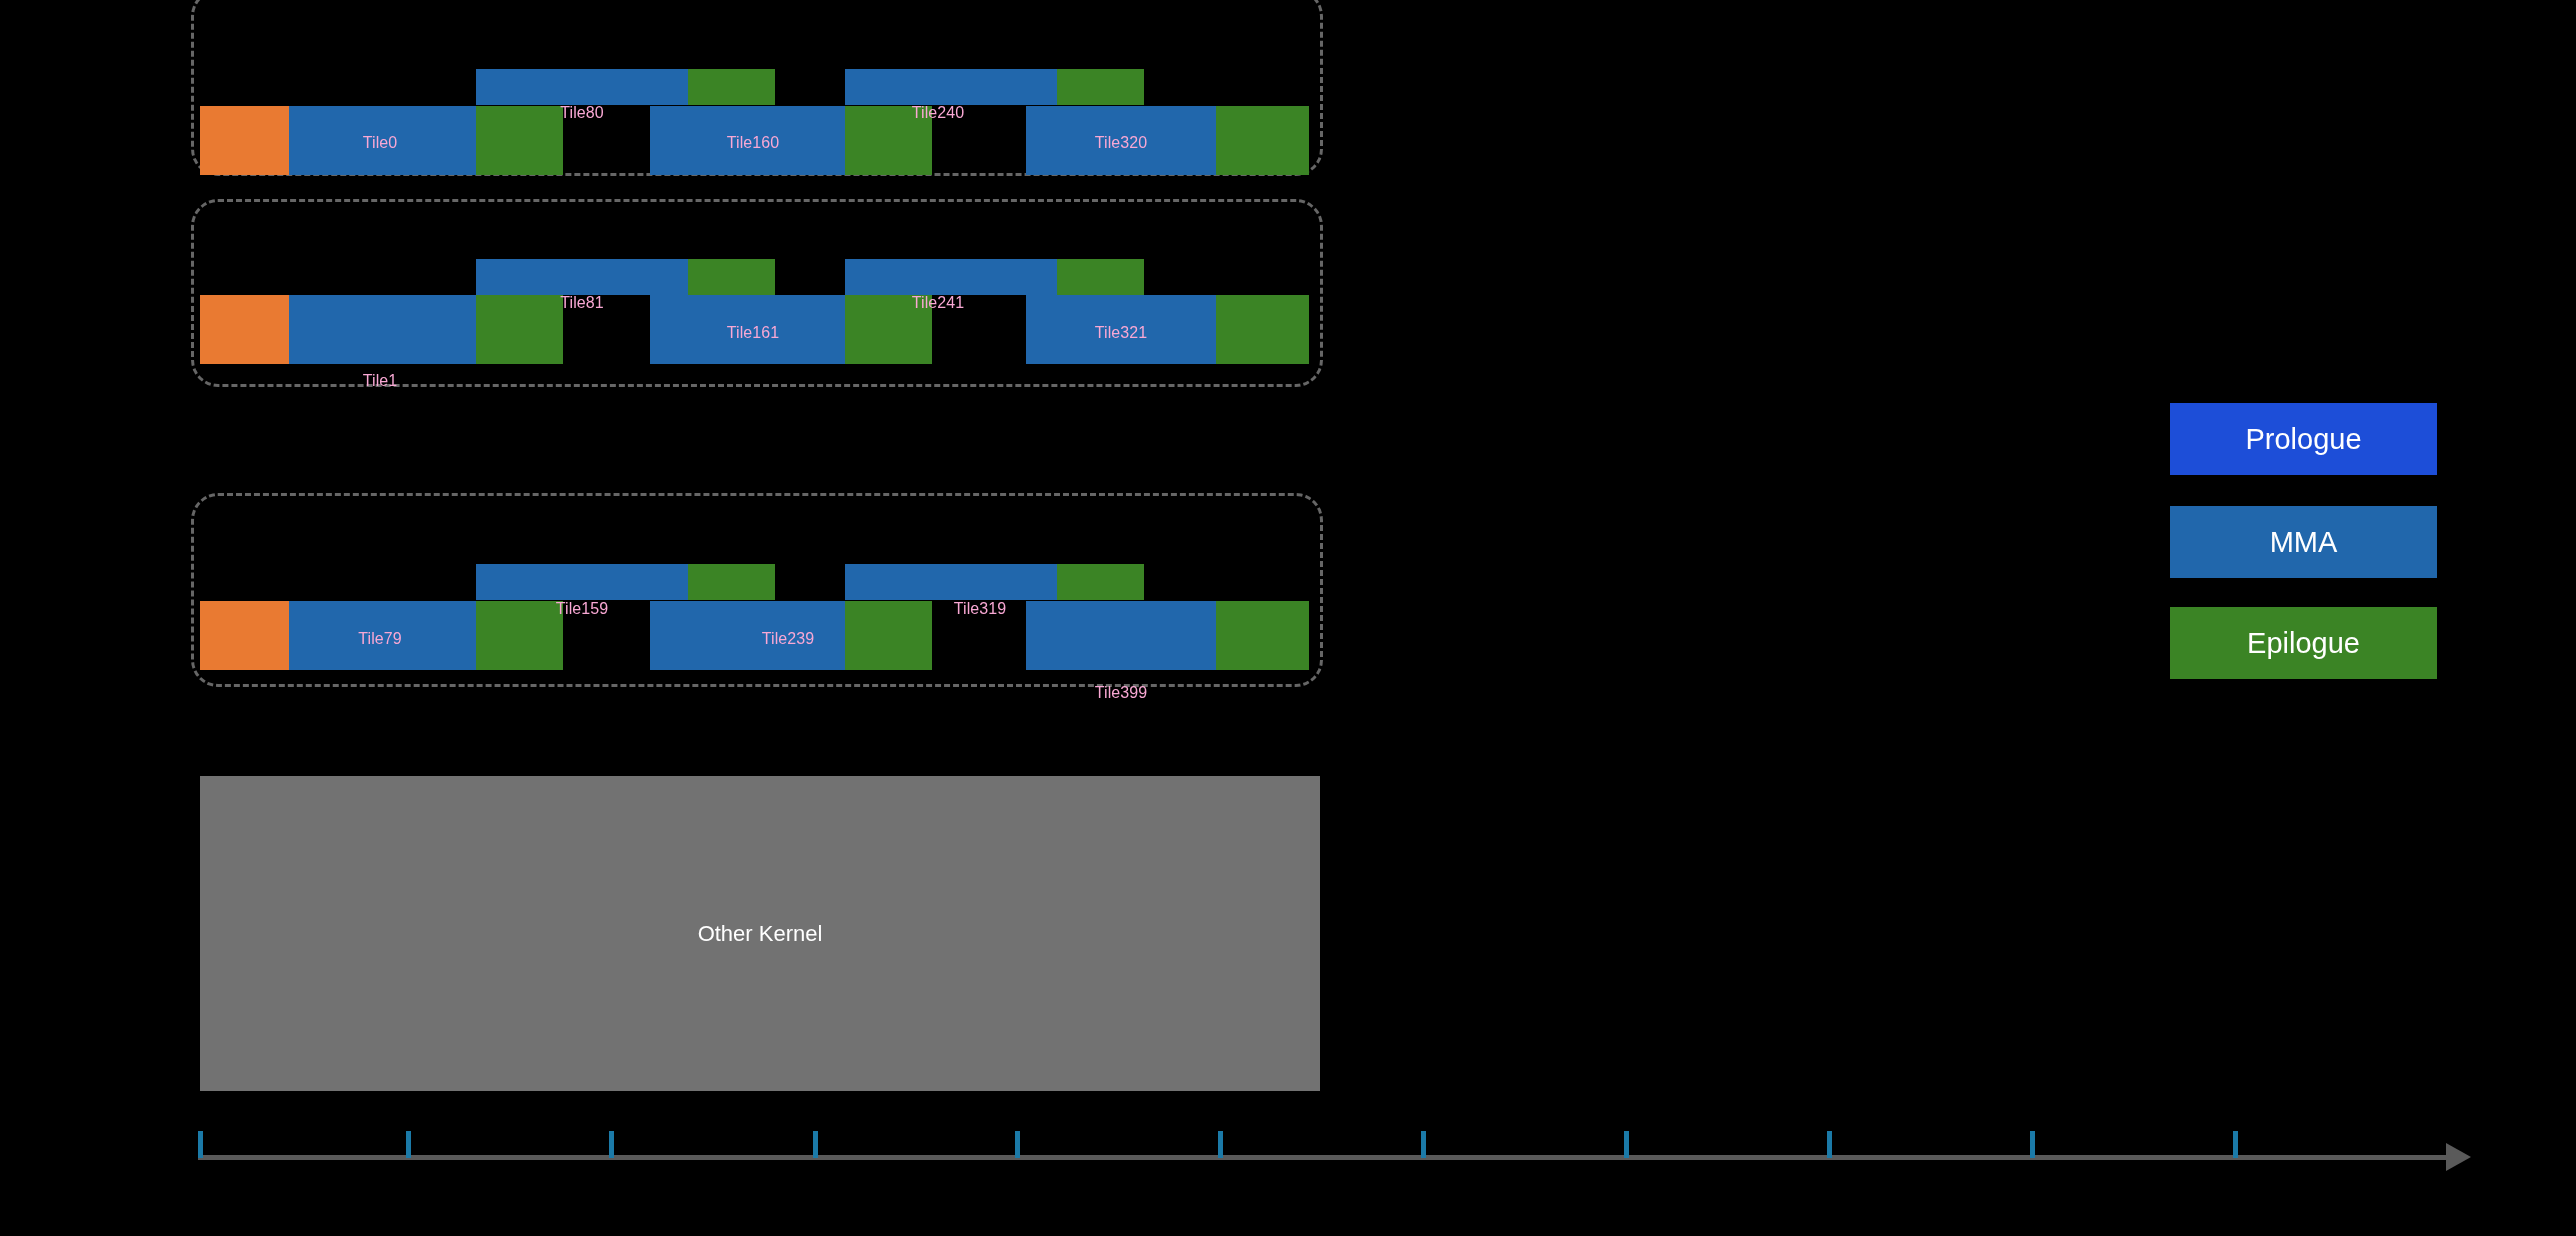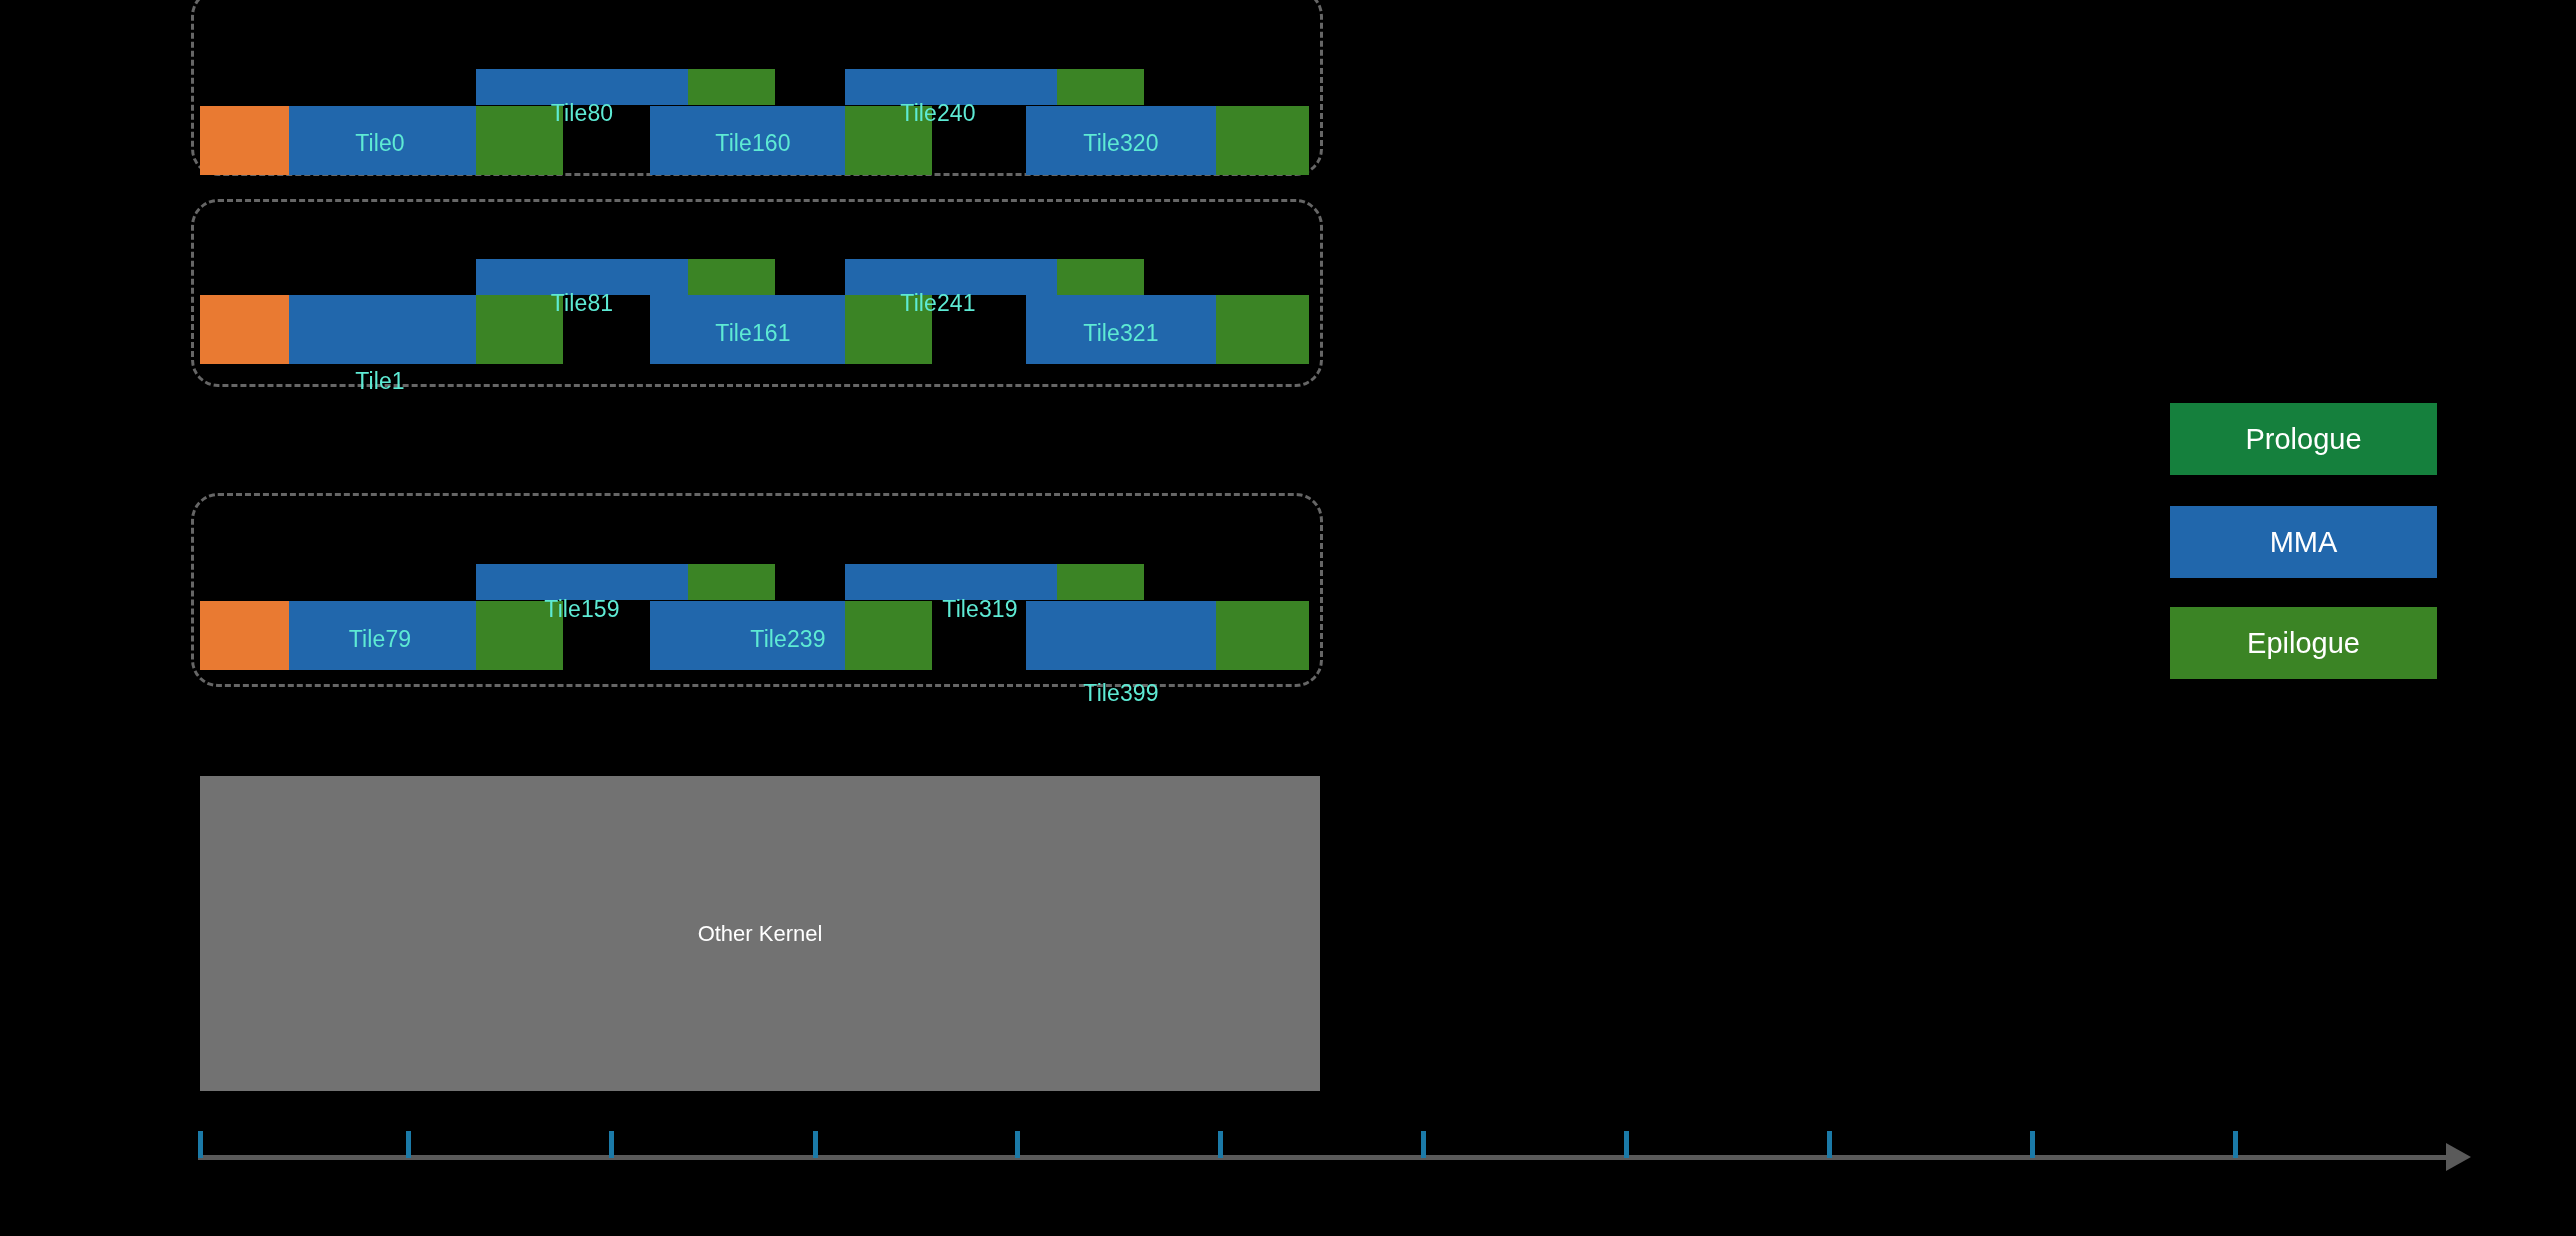--- a/index.html
+++ b/index.html
@@ -38,22 +38,22 @@
     align-items: center;
     justify-content: center;
     white-space: nowrap;
     overflow: visible;
   }
   .seg-prologue { background: #e97a32; }
   .seg-mma      { background: #2167ac; }
   .seg-epilogue { background: #3b8425; }
 
   .seg-label {
-    font-size: 23px;
-    color: #5eead4;
+    font-size: 16px;
+    color: #f9a8d4;
     letter-spacing: 0.1px;
     pointer-events: none;
   }
 
   
   .other-kernel {
     position: absolute;
     background: #727272;
     display: flex;
     align-items: center;
@@ -154,21 +154,21 @@
       <div class="seg-label" style="position: absolute; left: 380px; top: 639px; transform: translate(-50%, -50%);">Tile79</div>
       <div class="seg-label" style="position: absolute; left: 788px; top: 639px; transform: translate(-50%, -50%);">Tile239</div>
       <div class="seg-label" style="position: absolute; left: 1121px; top: 671px; transform: translate(-50%, -50%); margin-top: 22px;">Tile399</div>
     </div>
 
   <div class="other-kernel" id="other-kernel" style="left: 200px; top: 776px; width: 1120px; height: 315px; background: rgb(114, 114, 114);">
     <span class="other-kernel-label">Other Kernel</span>
   </div>
 
   <div id="legend-layer">
-      <div class="legend-item" style="left: 2170px; top: 403px; width: 267px; height: 72px; background: #15803d;">
+      <div class="legend-item" style="left: 2170px; top: 403px; width: 267px; height: 72px; background: #1d4ed8;">
         <span class="legend-label">Prologue</span>
       </div>
       <div class="legend-item" style="left: 2170px; top: 506px; width: 267px; height: 72px; background: rgb(33, 103, 172);">
         <span class="legend-label">MMA</span>
       </div>
       <div class="legend-item" style="left: 2170px; top: 607px; width: 267px; height: 72px; background: rgb(59, 132, 37);">
         <span class="legend-label">Epilogue</span>
       </div>
     </div>
 

